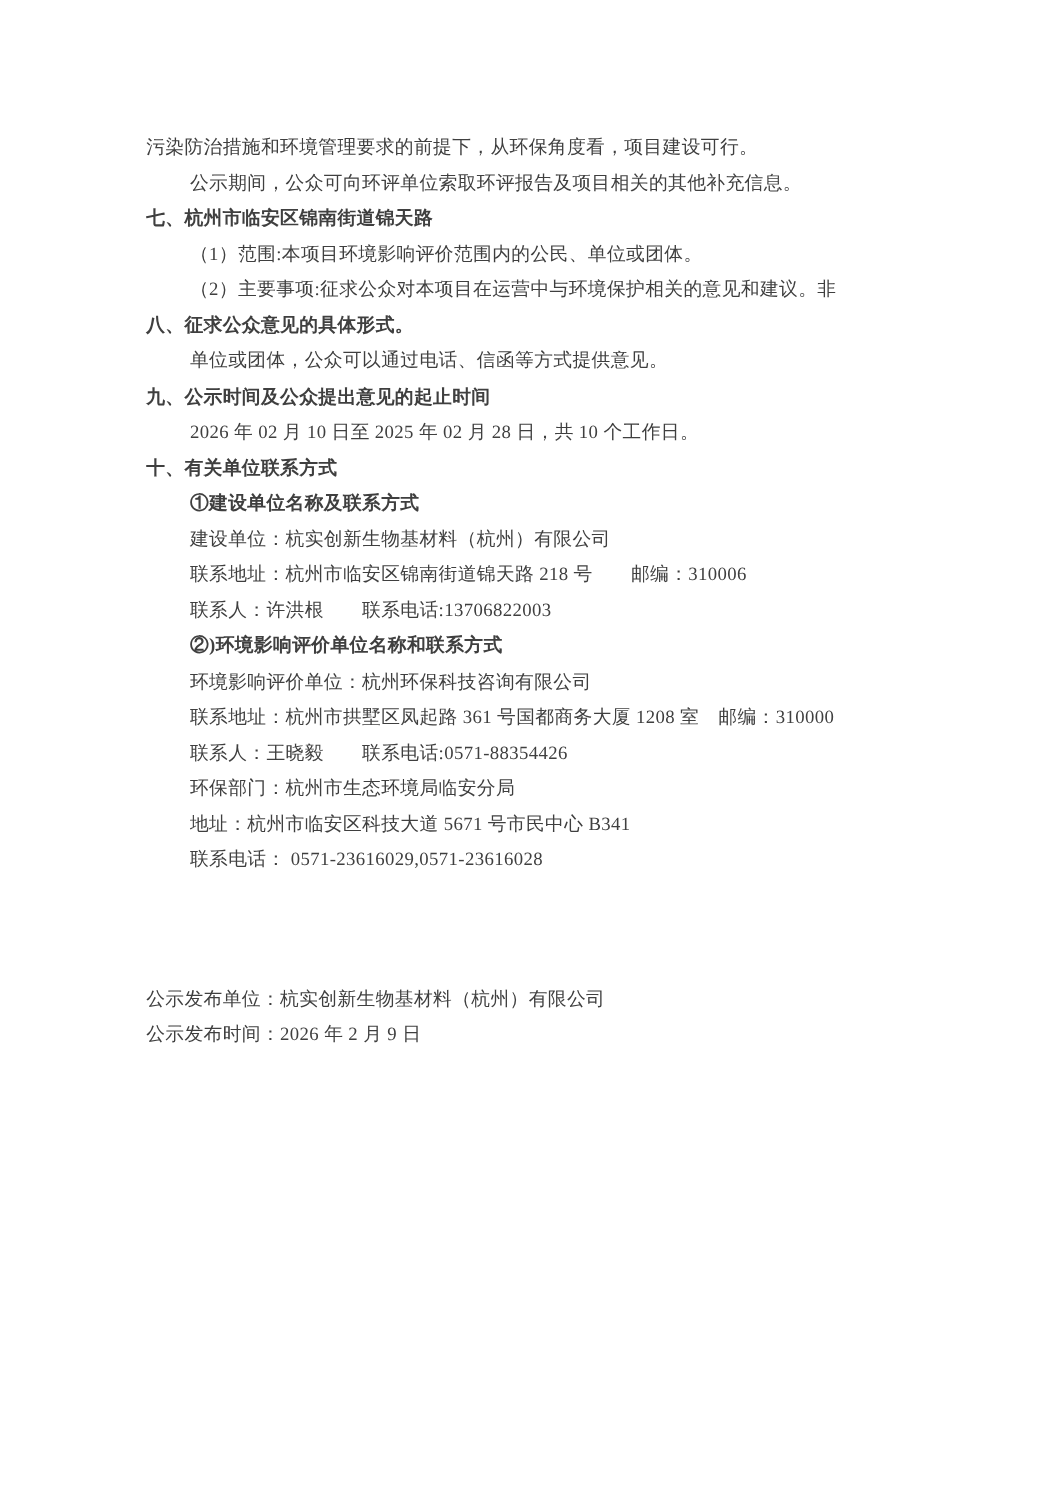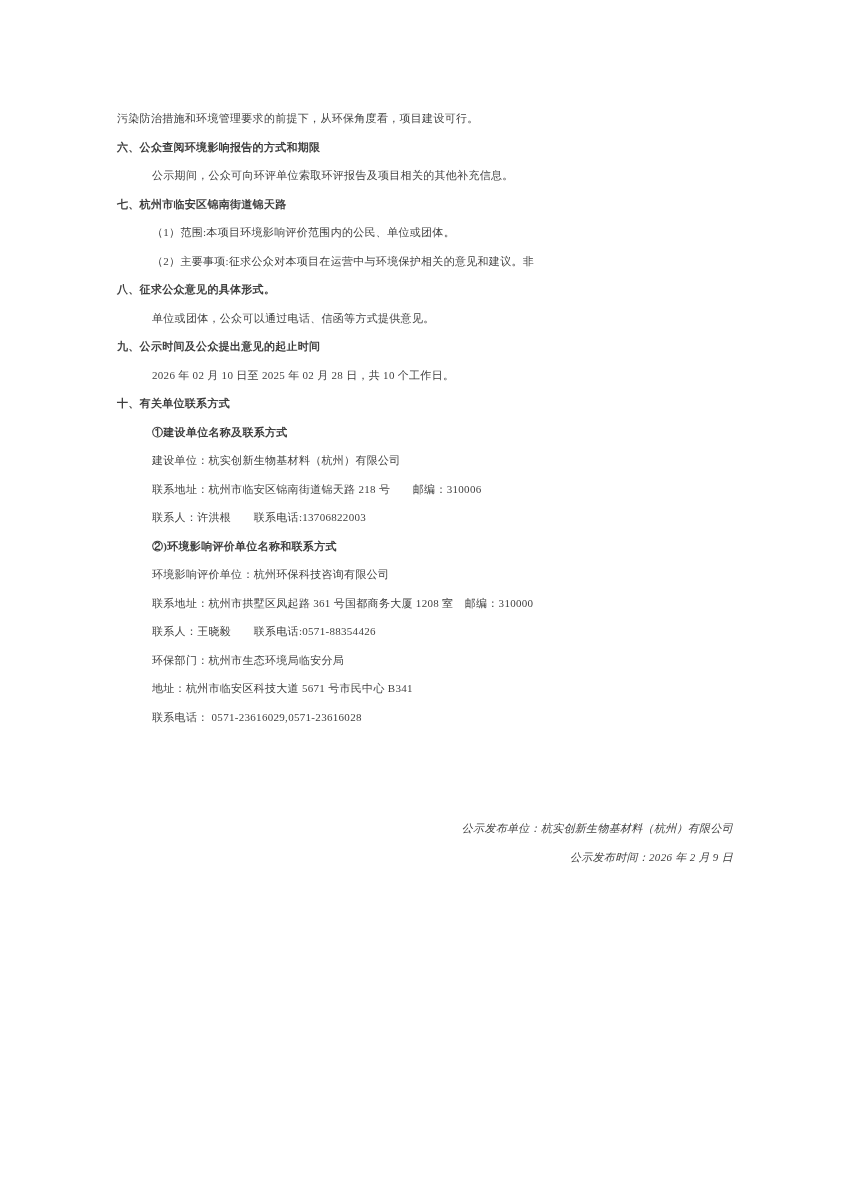--- a/index.html
+++ b/index.html
@@ -20,49 +20,47 @@
     left: 0; top: 0;
     width: 849px;
     height: 1200px;
     background: #ffffff;
   }
   .content {
     position: absolute;
     left: 117px;
     top: 104px;
     width: 616px;
-    font-size: 11px;
+    font-size: 15px;
     line-height: 28.5px;
   }
   .line {
     white-space: pre-wrap;
     letter-spacing: 0.3px;
   }
   .indent {
     padding-left: 35px;
   }
   .bold {
     font-weight: bold;
   }
   .footer-gap {
     height: 83px;
   }
   .footer .line {
-    text-align: right;
-    font-style: italic;
+    text-align: left;
   }
 </style>
 </head>
 <body>
 
 <div class="page">
   <div class="content">
 
     <div class="line">污染防治措施和环境管理要求的前提下，从环保角度看，项目建设可行。</div>
-    <div class="line bold">六、公众查阅环境影响报告的方式和期限</div>
     <div class="line indent">公示期间，公众可向环评单位索取环评报告及项目相关的其他补充信息。</div>
     <div class="line bold">七、杭州市临安区锦南街道锦天路</div>
     <div class="line indent">（1）范围:本项目环境影响评价范围内的公民、单位或团体。</div>
     <div class="line indent">（2）主要事项:征求公众对本项目在运营中与环境保护相关的意见和建议。非</div>
     <div class="line bold">八、征求公众意见的具体形式。</div>
     <div class="line indent">单位或团体，公众可以通过电话、信函等方式提供意见。</div>
     <div class="line bold">九、公示时间及公众提出意见的起止时间</div>
     <div class="line indent">2026 年 02 月 10 日至 2025 年 02 月 28 日，共 10 个工作日。</div>
     <div class="line bold">十、有关单位联系方式</div>
     <div class="line indent bold">①建设单位名称及联系方式</div>

